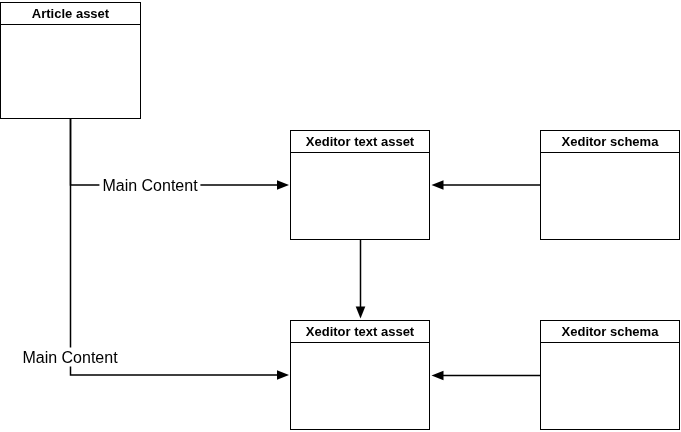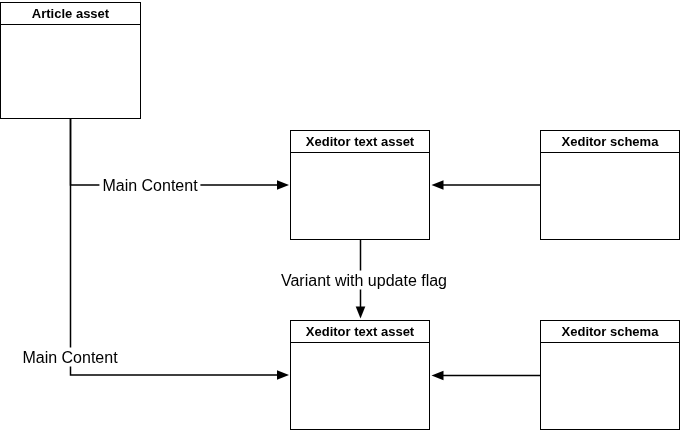--- a/index.html
+++ b/index.html
@@ -84,21 +84,20 @@
 
     <path d="M 540 185 L 443 185" stroke="#000000" stroke-width="1.5"></path>
     <polygon points="431.5,185 443.5,180.2 443.5,189.8" fill="#000000"></polygon>
 
     <path d="M 540 375.5 L 443 375.5" stroke="#000000" stroke-width="1.5"></path>
     <polygon points="431.5,375.5 443.5,370.7 443.5,380.3" fill="#000000"></polygon>
   </svg>
 
   <div class="edge-label label-main-content-top">Main Content</div>
   <div class="edge-label label-main-content-bottom">Main Content</div>
-  <div class="edge-label label-variant">Variant with update flag</div>
 
   <div class="node node-article">
     <div class="node-header">Article asset</div>
     <div class="node-body"></div>
   </div>
 
   <div class="node node-text-top">
     <div class="node-header">Xeditor text asset</div>
     <div class="node-body"></div>
   </div>

